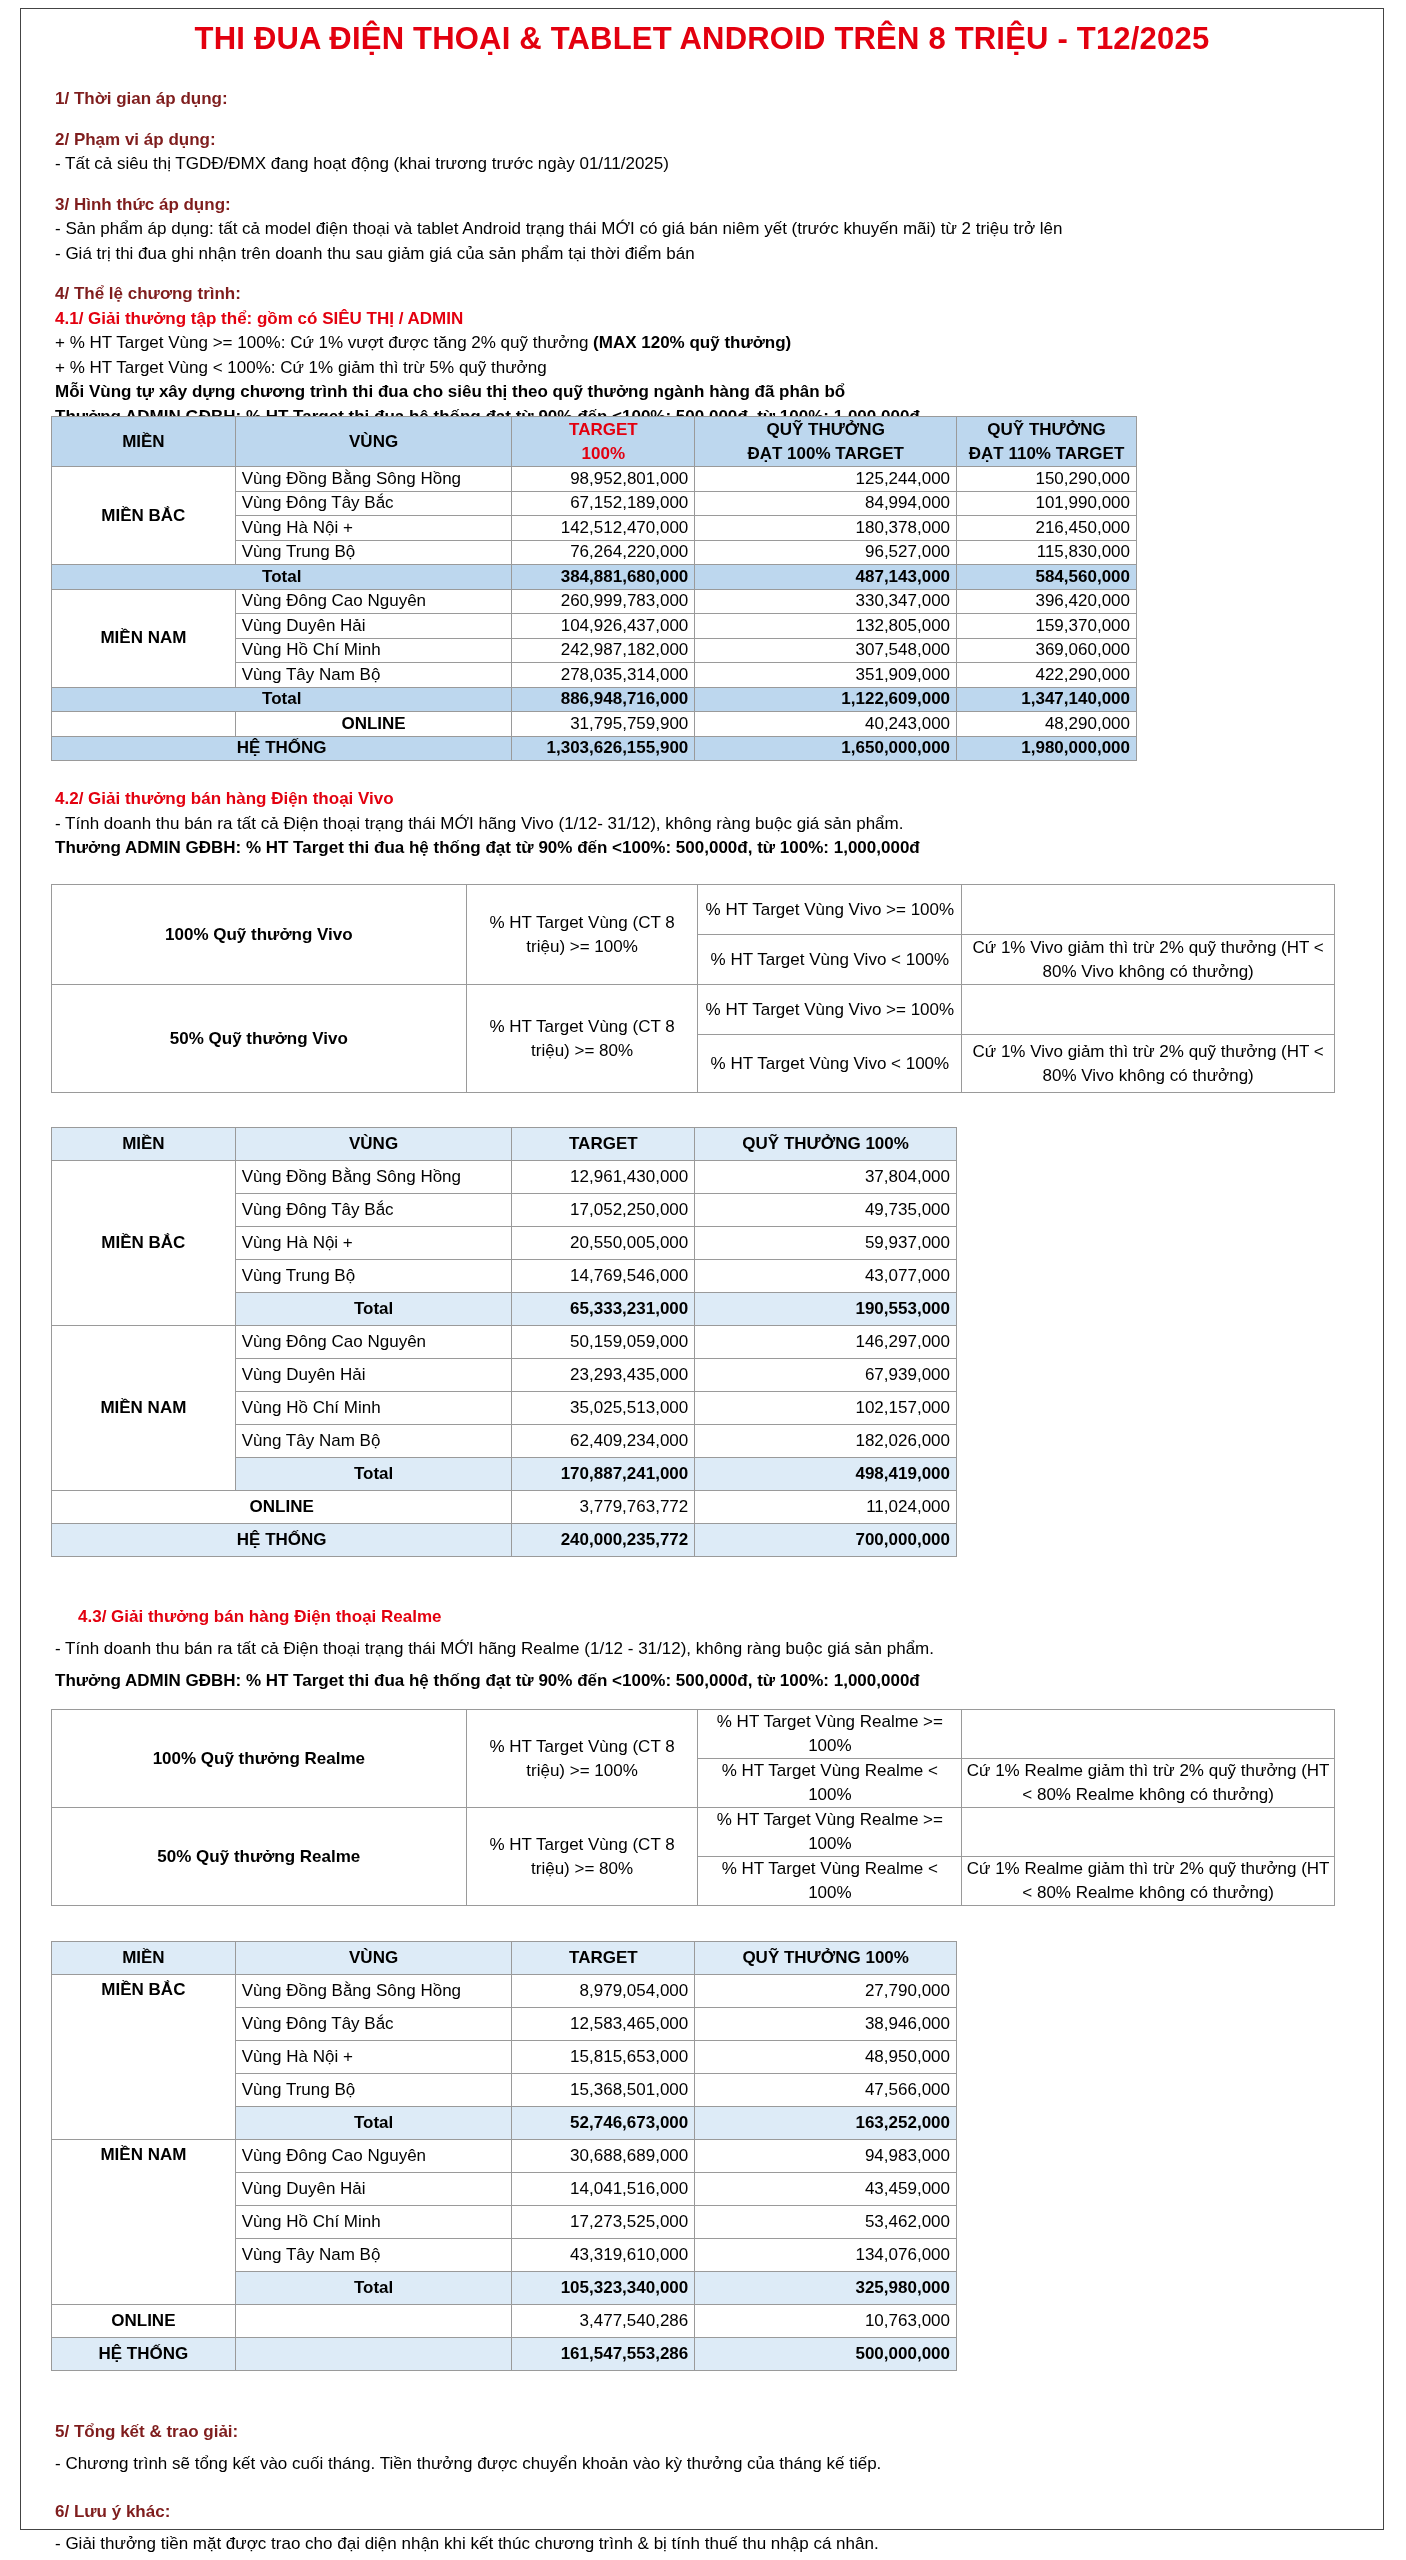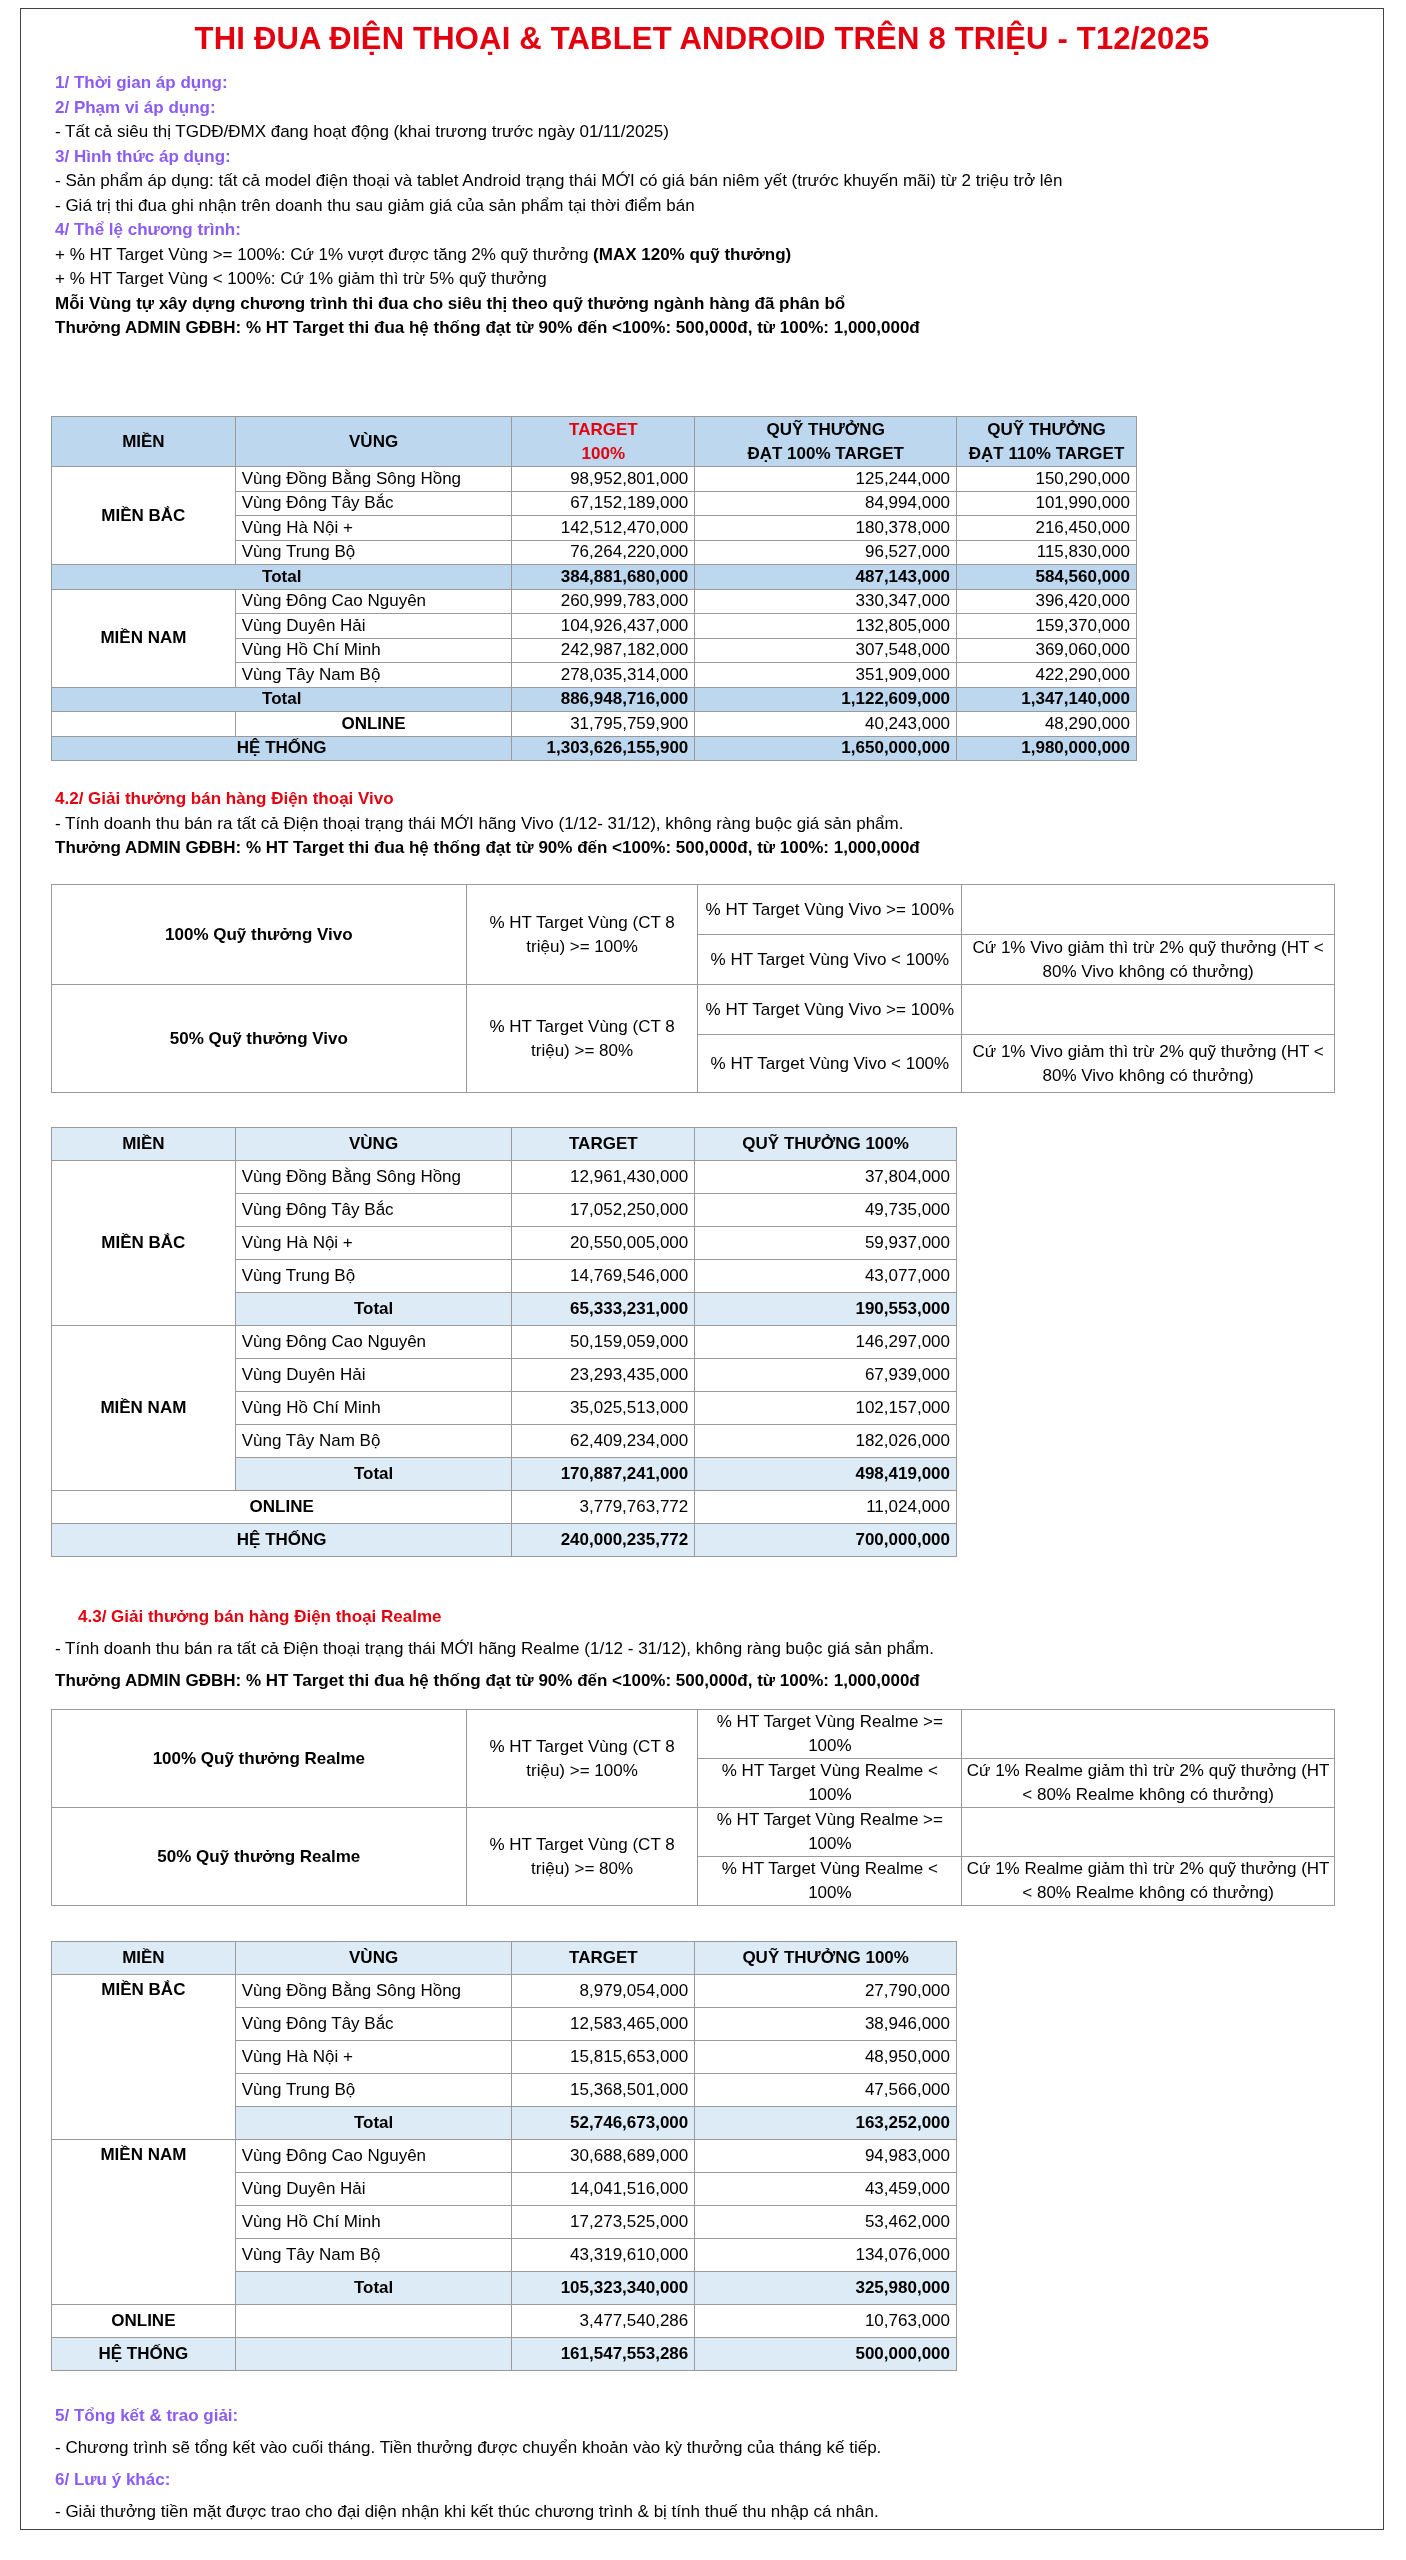--- a/index.html
+++ b/index.html
@@ -2,21 +2,21 @@
 <html><head>
 <meta charset="utf-8">
 <style>
   * { box-sizing: border-box; }
   html, body { margin: 0; padding: 0; background: #ffffff; }
   body { width: 1406px; height: 2560px; font-family: "Liberation Sans", sans-serif; color: #000; position: relative; }
   .page { position: absolute; left: 20px; top: 8px; width: 1364px; height: 2522px; border: 1.5px solid #444; background: #fff; }
   .title { position: absolute; left: 0; width: 100%; top: 12px; text-align: center; color: #e3000f; font-weight: bold; font-size: 31px; letter-spacing: 0.2px; }
   .block { position: absolute; left: 34px; right: 20px; font-size: 17px; }
   .line { height: 24.5px; line-height: 24.5px; white-space: nowrap; }
-  .h-blue { color: #8b5cf6; font-weight: bold; }
+  .h-blue { color: #7f1d1d; font-weight: bold; margin-top: 16px; }
   .h-red { color: #e3000f; font-weight: bold; }
   .b { font-weight: bold; }
   table { border-collapse: collapse; position: absolute; font-size: 17px; }
   td, th { border: 1px solid #9a9a9a; padding: 0 6px; }
   .t1 td { height: 24.5px; line-height: 22px; }
   .t1 th { height: 50px; background: #bdd7ee; font-weight: bold; text-align: center; line-height: 24px; }
   .t1 .tot td { background: #bdd7ee; font-weight: bold; }
   .num { text-align: right; }
   .ctr { text-align: center; }
   .red { color: #e3000f; }
@@ -35,20 +35,21 @@
   <div class="title">THI ĐUA ĐIỆN THOẠI &amp; TABLET ANDROID TRÊN 8 TRIỆU - T12/2025</div>
 
   <div class="block" style="top:62px;">
     <div class="line h-blue">1/ Thời gian áp dụng:</div>
     <div class="line h-blue">2/ Phạm vi áp dụng:</div>
     <div class="line">- Tất cả siêu thị TGDĐ/ĐMX đang hoạt động (khai trương trước ngày 01/11/2025)</div>
     <div class="line h-blue">3/ Hình thức áp dụng:</div>
     <div class="line">- Sản phẩm áp dụng: tất cả model điện thoại và tablet Android trạng thái MỚI có giá bán niêm yết (trước khuyến mãi) từ 2 triệu trở lên</div>
     <div class="line">- Giá trị thi đua ghi nhận trên doanh thu sau giảm giá của sản phẩm tại thời điểm bán</div>
     <div class="line h-blue">4/ Thể lệ chương trình:</div>
+    <div class="line h-red">4.1/ Giải thưởng tập thể: gồm có SIÊU THỊ / ADMIN</div>
     <div class="line"><span>+ % HT Target Vùng &gt;= 100%: Cứ 1% vượt được tăng 2% quỹ thưởng </span><span class="b">(MAX 120% quỹ thưởng)</span></div>
     <div class="line">+ % HT Target Vùng &lt; 100%: Cứ 1% giảm thì trừ 5% quỹ thưởng</div>
     <div class="line b">Mỗi Vùng tự xây dựng chương trình thi đua cho siêu thị theo quỹ thưởng ngành hàng đã phân bổ</div>
     <div class="line b">Thưởng ADMIN GĐBH: % HT Target thi đua hệ thống đạt từ 90% đến &lt;100%: 500,000đ, từ 100%: 1,000,000đ</div>
   </div>
 
   <table class="t1" style="left:30px; top:407px; width:1086px;">
     <colgroup>
         <col style="width:184px">
         <col style="width:277px">

